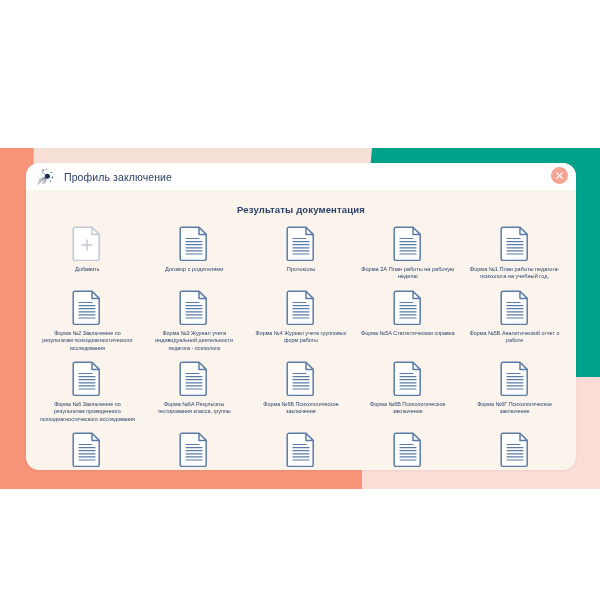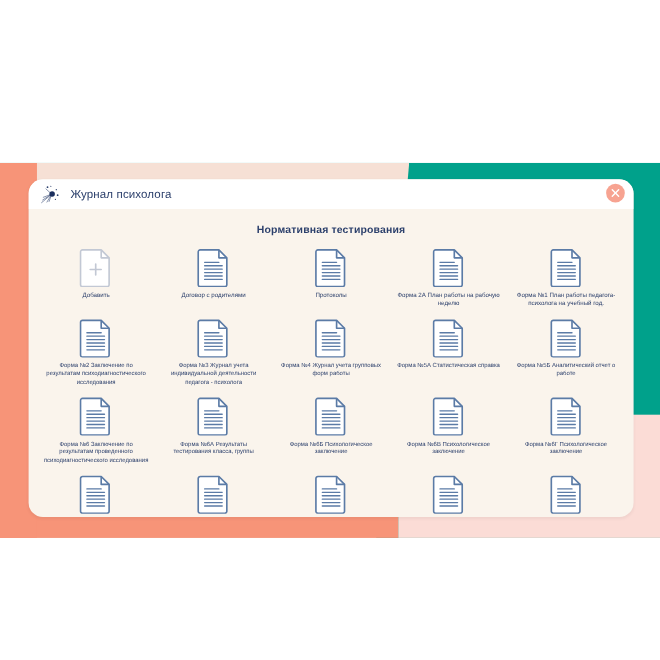--- a/index.html
+++ b/index.html
@@ -102,30 +102,30 @@
             <line x1="6.5" y1="17" x2="11" y2="9.5"></line>
           </g>
           <circle cx="11.4" cy="9.3" r="2.5" fill="#1B2F5E"></circle>
           <circle cx="7.2" cy="3.2" r="0.8" fill="#2B3F6B"></circle>
           <circle cx="10.2" cy="2.3" r="0.55" fill="#2B3F6B"></circle>
           <circle cx="15.2" cy="5.4" r="0.6" fill="#2B3F6B"></circle>
           <circle cx="16.4" cy="10.4" r="0.8" fill="#2B3F6B"></circle>
           <circle cx="14.4" cy="14.2" r="0.6" fill="#2B3F6B"></circle>
         </svg>
       </span>
-      <span class="header-title">Журнал психолога</span>
+      <span class="header-title">Профиль заключение</span>
       <span class="close-btn">
         <svg width="9" height="9" viewBox="0 0 9 9">
           <line x1="1.6" y1="1.6" x2="7.4" y2="7.4" stroke="#FFFFFF" stroke-width="1.3" stroke-linecap="round"></line>
           <line x1="7.4" y1="1.6" x2="1.6" y2="7.4" stroke="#FFFFFF" stroke-width="1.3" stroke-linecap="round"></line>
         </svg>
       </span>
     </div>
 
-    <div class="card-title">Нормативная тестирования</div>
+    <div class="card-title">Результаты документация</div>
 
     <div id="doc-grid-host">
         <div class="grid row-1">
           <div class="doc-cell">
   <svg class="doc-ico" viewBox="0 0 30 36">
     <path d="M3 2.2 h17 l7.2 7.2 v24.4 a1.8 1.8 0 0 1 -1.8 1.8 h-22.4 a1.8 1.8 0 0 1 -1.8 -1.8 v-29.8 a1.8 1.8 0 0 1 1.8 -1.8 z" fill="#FFFFFF" stroke="#C2C8D4" stroke-width="1.5" stroke-linejoin="round"></path>
     <path d="M20 2.2 v7.2 h7.2" fill="none" stroke="#C2C8D4" stroke-width="1.5" stroke-linejoin="round"></path>
     <g stroke="#C2C8D4" stroke-width="1.5" stroke-linecap="round">
       <line x1="15" y1="15" x2="15" y2="25"></line>
       <line x1="10" y1="20" x2="20" y2="20"></line>

